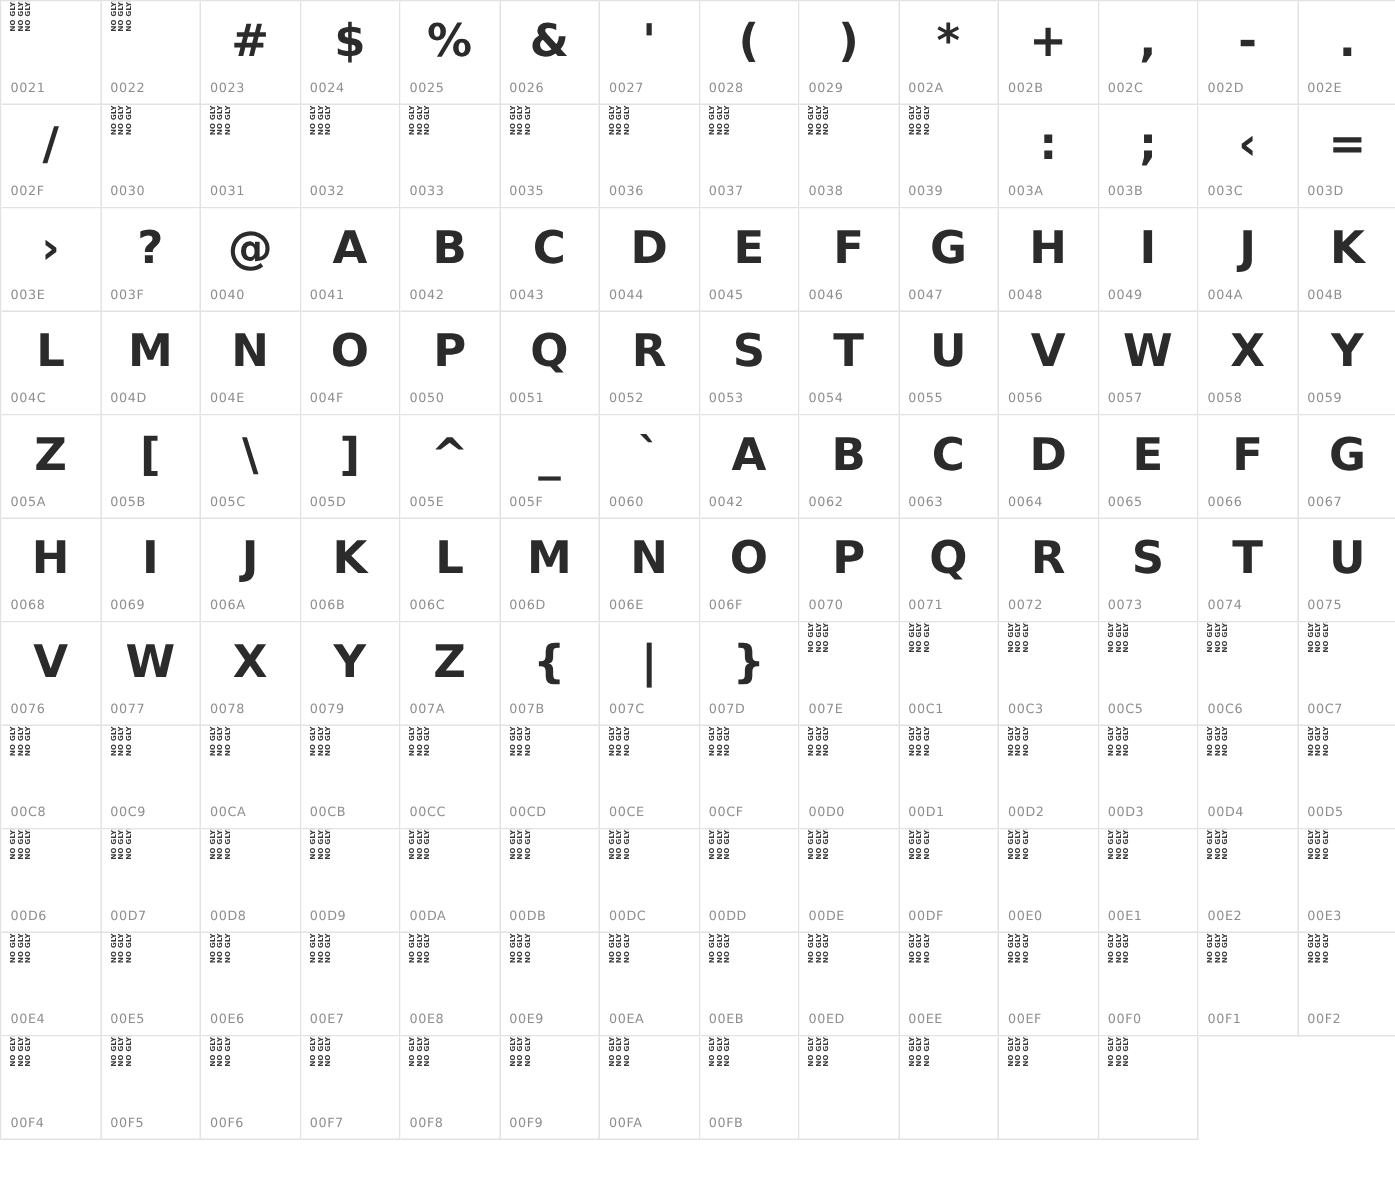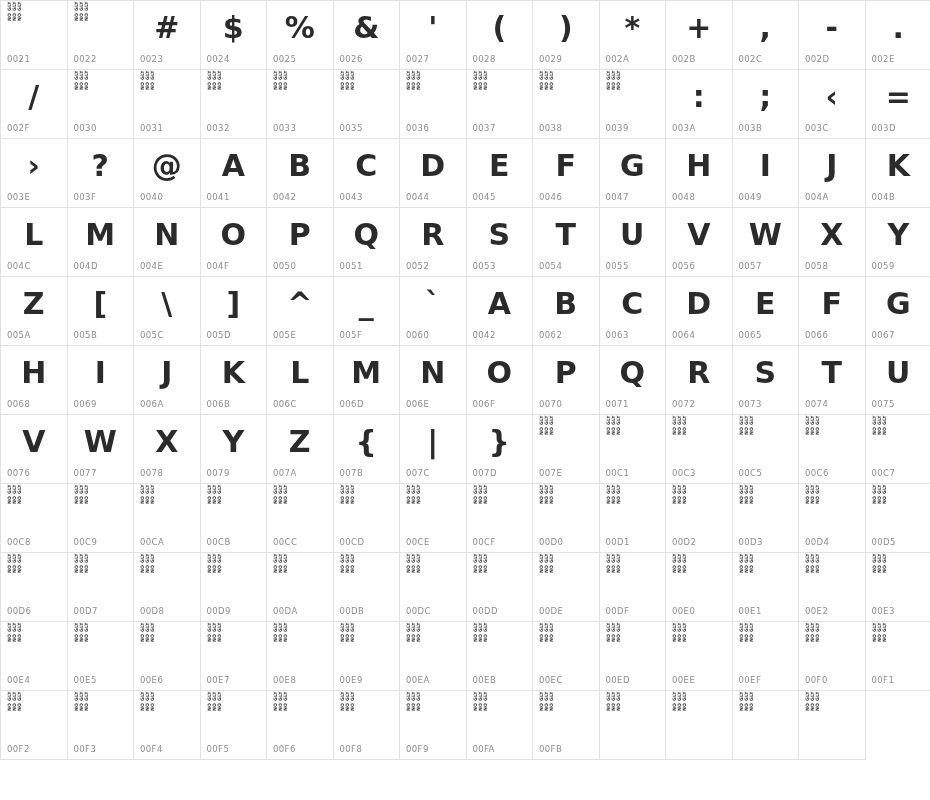--- a/index.html
+++ b/index.html
@@ -943,30 +943,20 @@
         <div class="code">00EB</div>
       </div>
       <div class="cell">
         <div class="nodef">
           <span>
             <i>NO GLYPH</i>
             <i>NO GLYPH</i>
             <i>NO GLYPH</i>
           </span>
         </div>
-        <div class="code">00EC</div>
-      </div>
-      <div class="cell">
-        <div class="nodef">
-          <span>
-            <i>NO GLYPH</i>
-            <i>NO GLYPH</i>
-            <i>NO GLYPH</i>
-          </span>
-        </div>
         <div class="code">00ED</div>
       </div>
       <div class="cell">
         <div class="nodef">
           <span>
             <i>NO GLYPH</i>
             <i>NO GLYPH</i>
             <i>NO GLYPH</i>
           </span>
         </div>
@@ -1013,30 +1003,20 @@
         <div class="code">00F2</div>
       </div>
       <div class="cell">
         <div class="nodef">
           <span>
             <i>NO GLYPH</i>
             <i>NO GLYPH</i>
             <i>NO GLYPH</i>
           </span>
         </div>
-        <div class="code">00F3</div>
-      </div>
-      <div class="cell">
-        <div class="nodef">
-          <span>
-            <i>NO GLYPH</i>
-            <i>NO GLYPH</i>
-            <i>NO GLYPH</i>
-          </span>
-        </div>
         <div class="code">00F4</div>
       </div>
       <div class="cell">
         <div class="nodef">
           <span>
             <i>NO GLYPH</i>
             <i>NO GLYPH</i>
             <i>NO GLYPH</i>
           </span>
         </div>
@@ -1044,20 +1024,30 @@
       </div>
       <div class="cell">
         <div class="nodef">
           <span>
             <i>NO GLYPH</i>
             <i>NO GLYPH</i>
             <i>NO GLYPH</i>
           </span>
         </div>
         <div class="code">00F6</div>
+      </div>
+      <div class="cell">
+        <div class="nodef">
+          <span>
+            <i>NO GLYPH</i>
+            <i>NO GLYPH</i>
+            <i>NO GLYPH</i>
+          </span>
+        </div>
+        <div class="code">00F7</div>
       </div>
       <div class="cell">
         <div class="nodef">
           <span>
             <i>NO GLYPH</i>
             <i>NO GLYPH</i>
             <i>NO GLYPH</i>
           </span>
         </div>
         <div class="code">00F8</div>

